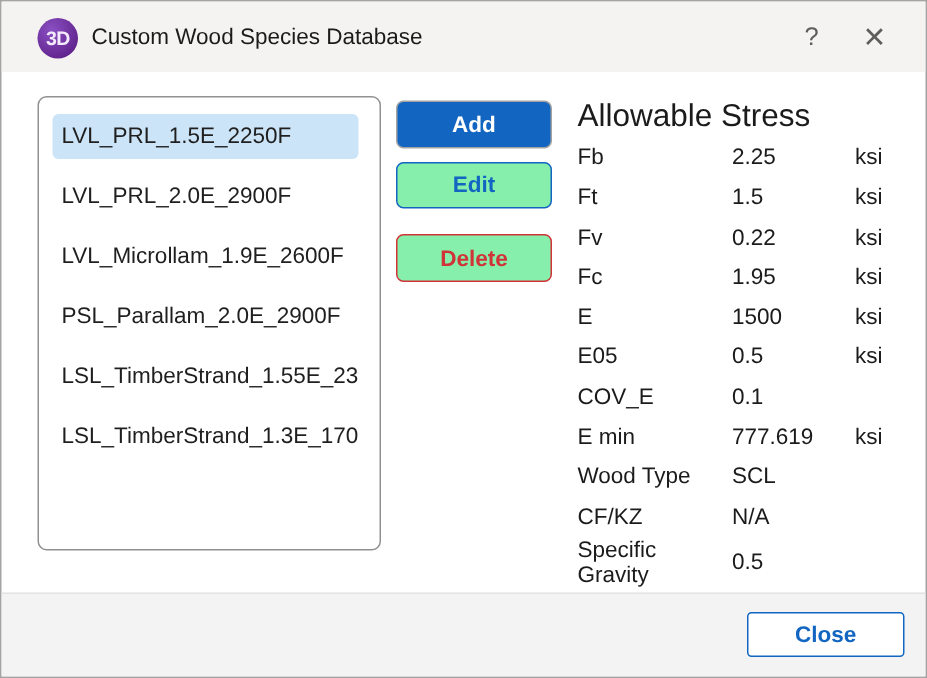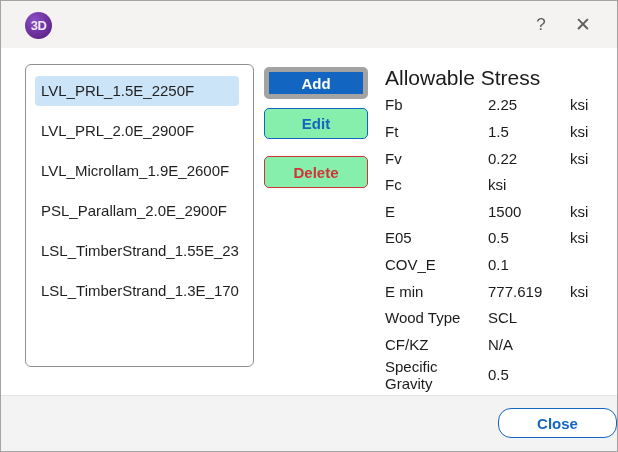--- a/index.html
+++ b/index.html
@@ -69,21 +69,21 @@
     position: absolute; left: 263px; width: 104px; height: 32px;
     border-radius: 5px;
     font-family: "Liberation Sans", sans-serif;
     font-size: 15px; font-weight: 600;
     display: flex; align-items: center; justify-content: center;
     background: #86efac;
   }
   .btn-add {
     top: 66px;
     background: #1266c1; color: #ffffff;
-    border: 5px solid #a3a3a3;
+    border: 1px solid #a3a3a3;
   }
   .btn-edit {
     top: 107px; height: 31px;
     color: #1266c1; border: 1px solid #1266c1;
   }
   .btn-delete {
     top: 155px;
     color: #d13438; border: 1px solid #d13438;
   }
   
@@ -100,36 +100,37 @@
   .prop-header { font-size: 21px; }
   
   .footer {
     position: absolute; left: 0; right: 0; bottom: 0;
     height: 56px;
     background: #f3f3f3;
     border-top: 1px solid #e3e3e3;
   }
   .btn-close-footer {
     position: absolute; left: 497px; top: 407px;
-    width: 119px; height: 30px;
-    background: #ffffff;
-    border: 1px solid #1266c1; border-radius: 13px;
+    width: 105px; height: 30px;
+    background: #ffffff;
+    border: 1px solid #1266c1; border-radius: 3px;
     color: #1266c1;
     font-family: "Liberation Sans", sans-serif;
     font-size: 15px; font-weight: 600;
     display: flex; align-items: center; justify-content: center;
   }
 </style>
 </head>
 <body>
 
 <div class="dialog">
 
   <div class="titlebar">
     <div class="app-icon">3D</div>
+    <div class="title-text">Custom Wood Species Database</div>
     <button class="titlebar-btn help-btn">?</button>
     <button class="titlebar-btn close-btn">✕</button>
   </div>
 
   <div class="listbox">
     <div class="list-item selected">LVL_PRL_1.5E_2250F</div>
     <div class="list-item">LVL_PRL_2.0E_2900F</div>
     <div class="list-item">LVL_Microllam_1.9E_2600F</div>
     <div class="list-item">PSL_Parallam_2.0E_2900F</div>
     <div class="list-item">LSL_TimberStrand_1.55E_232...</div>
@@ -155,20 +156,21 @@
       <span>1.5</span>
       <span>ksi</span>
     </div>
     <div class="prop-row">
       <span>Fv</span>
       <span>0.22</span>
       <span>ksi</span>
     </div>
     <div class="prop-row">
       <span>Fc</span>
+      <span>1.95</span>
       <span>ksi</span>
     </div>
     <div class="prop-row">
       <span>E</span>
       <span>1500</span>
       <span>ksi</span>
     </div>
     <div class="prop-row">
       <span>E05</span>
       <span>0.5</span>

